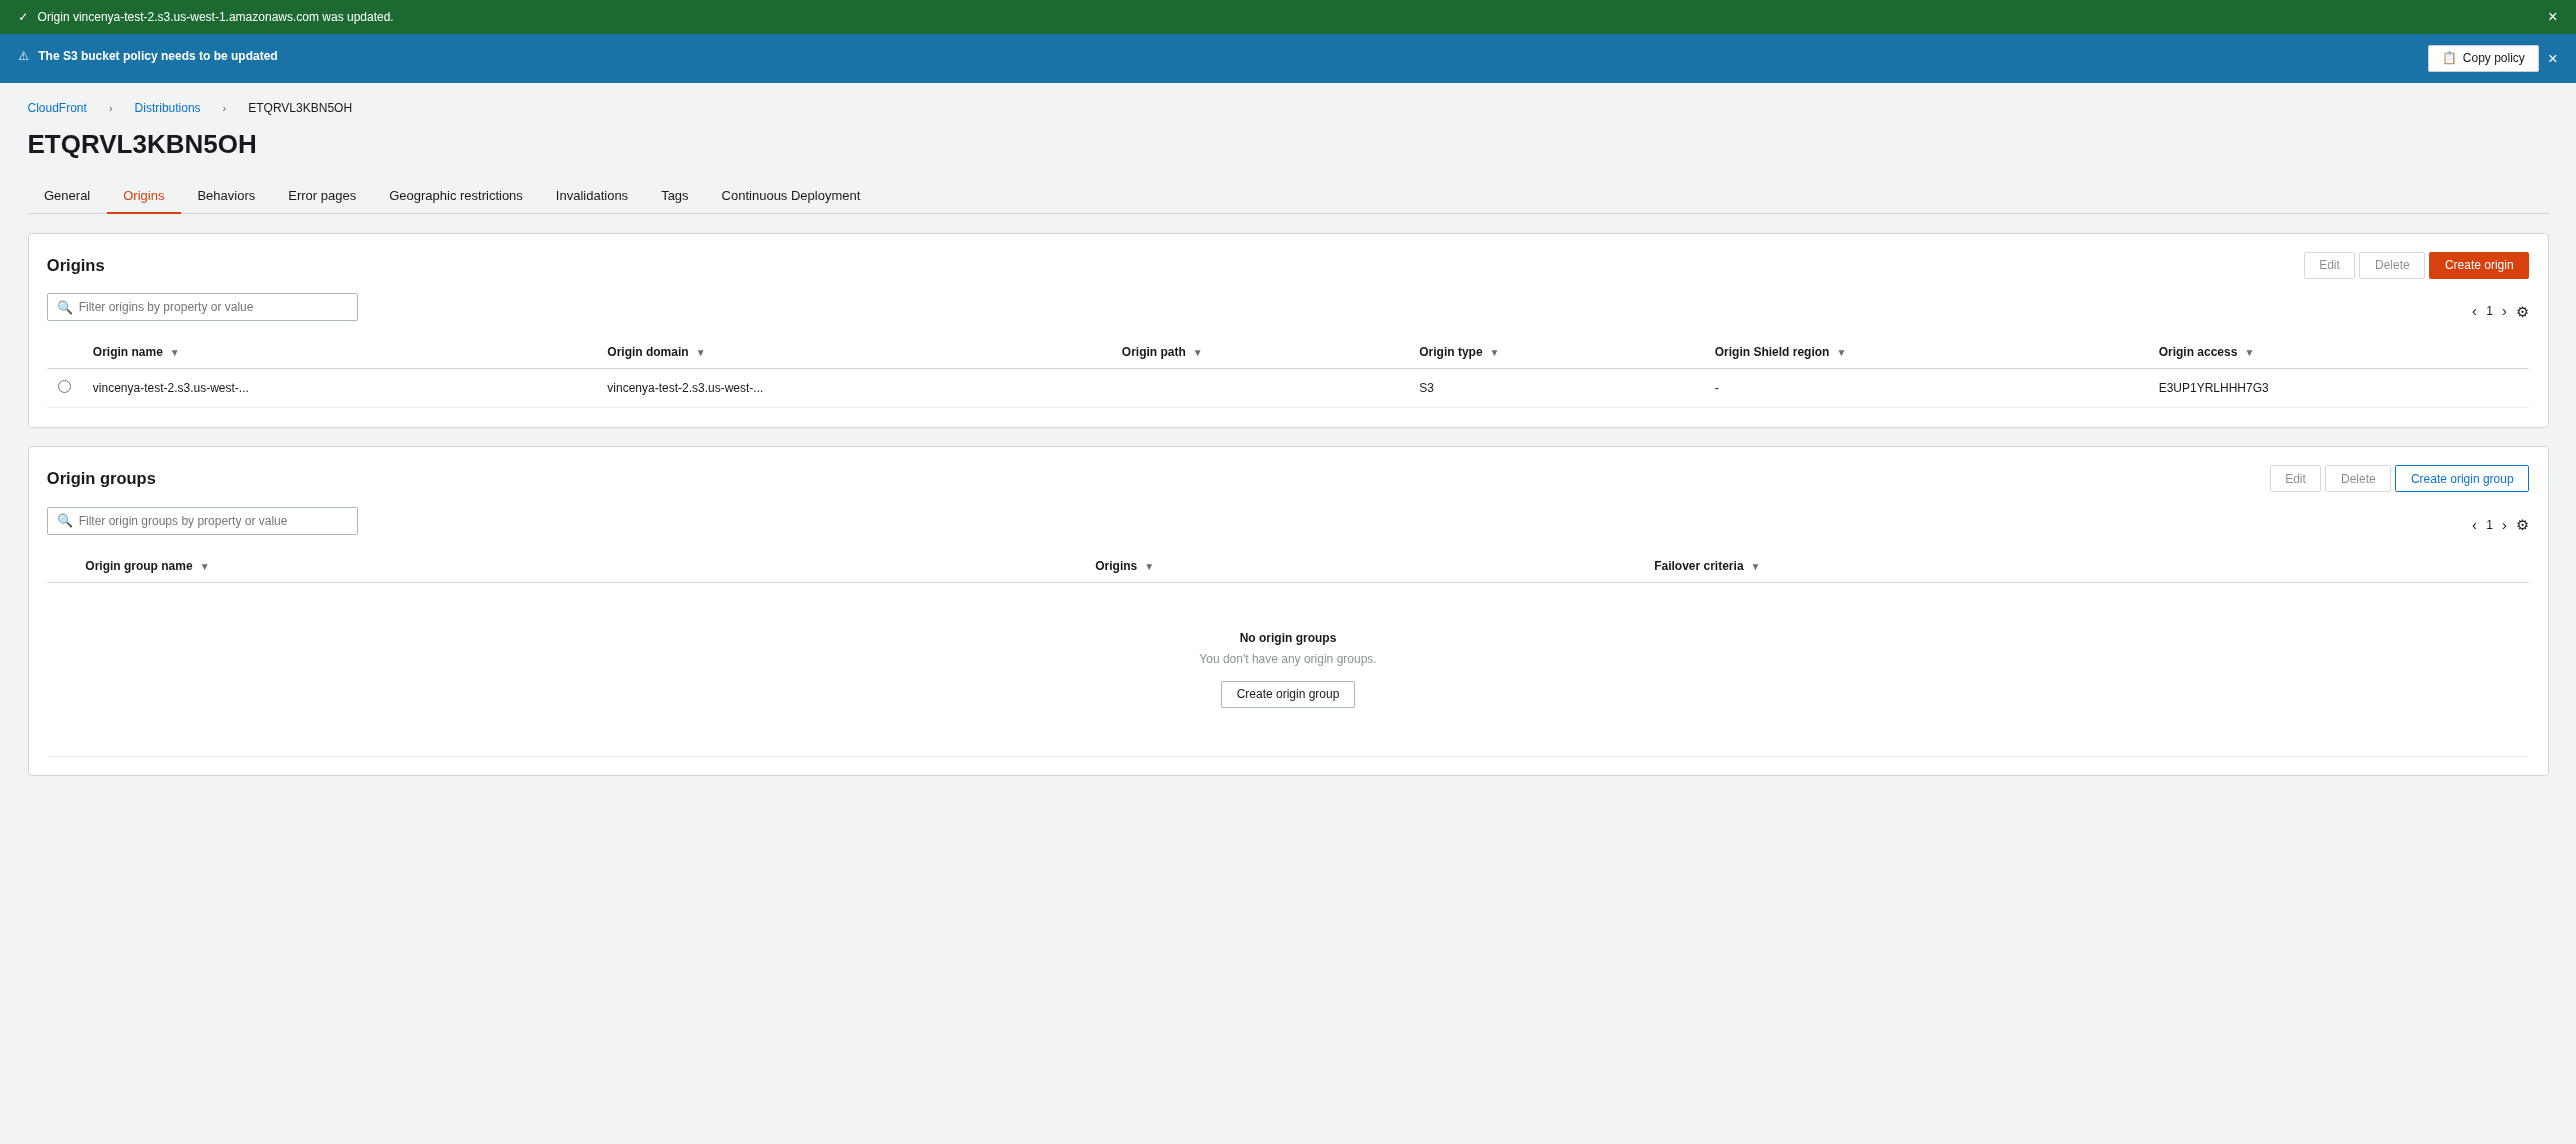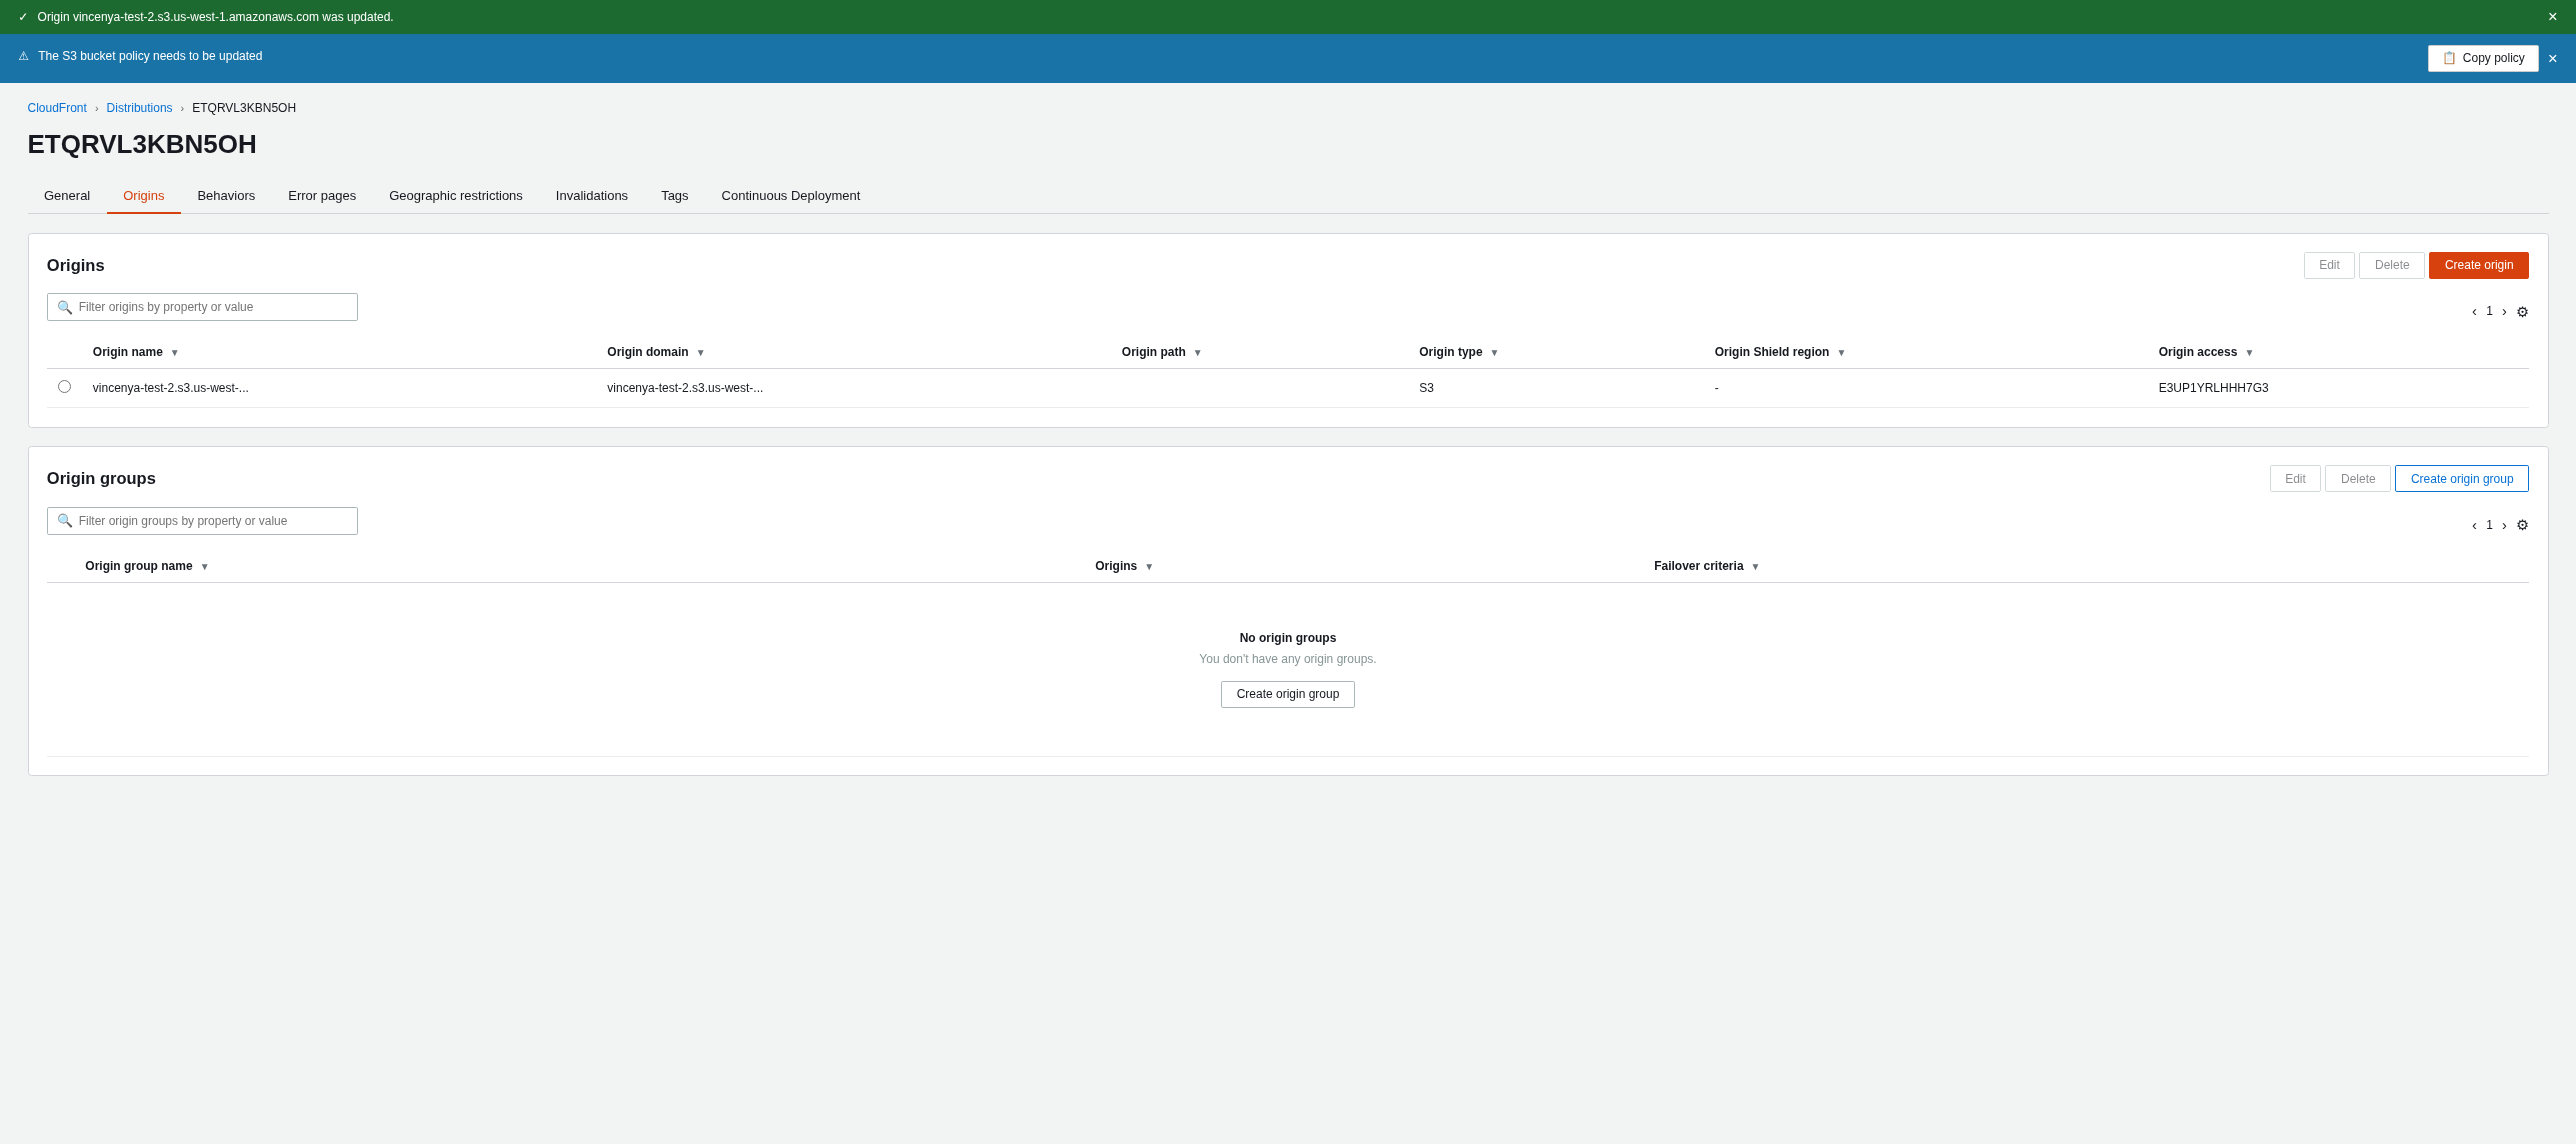--- a/index.html
+++ b/index.html
@@ -23,40 +23,40 @@
       background: #1a73a7;
       color: white;
       padding: 11px 18.3px;
       display: flex;
       align-items: center;
       justify-content: space-between;
       font-size: 12px;
     }
     .blue-banner .banner-left { display: flex; align-items: flex-start; gap: 9.2px; }
     .blue-banner .banner-text { }
-    .blue-banner .banner-title { font-weight: normal; margin-bottom: 3.7px; }
+    .blue-banner .banner-title { font-weight: bold; margin-bottom: 3.7px; }
     .blue-banner .banner-link { color: white; text-decoration: underline; cursor: pointer; }
     .blue-banner .banner-actions { display: flex; align-items: center; gap: 9.2px; }
     .copy-policy-btn {
       background: white;
       color: #16191f;
       border: 0.9px solid #ccc;
       padding: 5.5px 13px;
       cursor: pointer;
       font-size: 12px;
       border-radius: 1.8px;
       display: flex; align-items: center; gap: 5.5px;
     }
     .banner-close { background: none; border: none; color: white; font-size: 16.5px; cursor: pointer; }
 
     
     .main-container { background: #f2f3f3; padding: 18.3px 27.5px; }
 
     
-    .breadcrumb { display: flex; align-items: center; gap: 8px; font-size: 12px; margin-bottom: 14.6px; }
+    .breadcrumb { display: flex; align-items: center; gap: 22px; font-size: 12px; margin-bottom: 14.6px; }
     .breadcrumb a { color: #0972d3; text-decoration: none; cursor: pointer; }
     .breadcrumb .separator { color: #666; font-size: 11px; }
 
     
     .page-title { font-size: 26px; font-weight: 700; margin-bottom: 18.3px; color: #16191f; }
 
     
     .tabs { display: flex; border-bottom: 0.9px solid #d1d5da; margin-bottom: 18.3px; }
     .tab-item {
       padding: 9.2px 16.5px;

